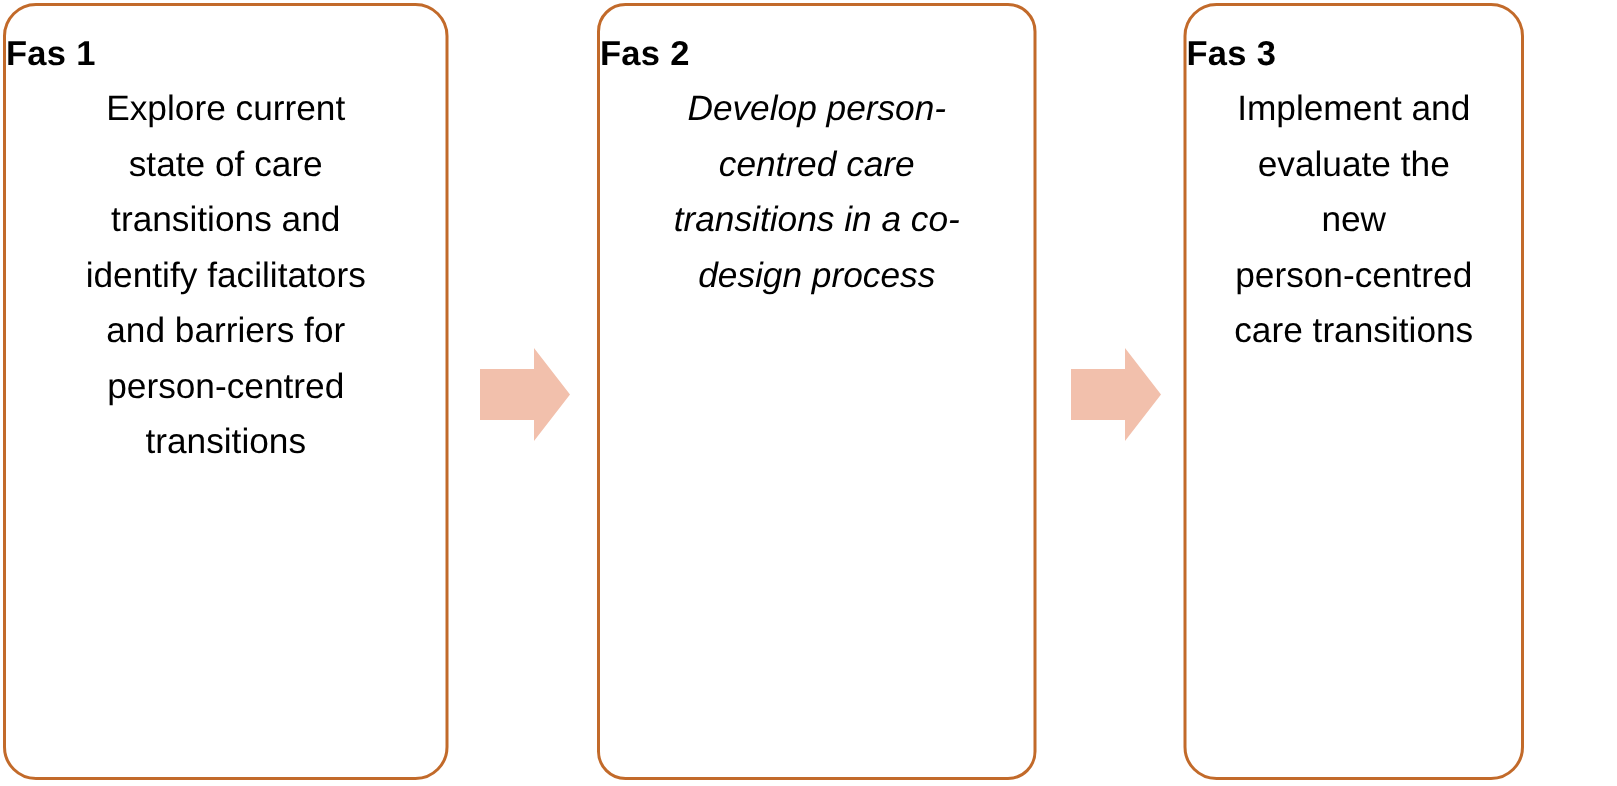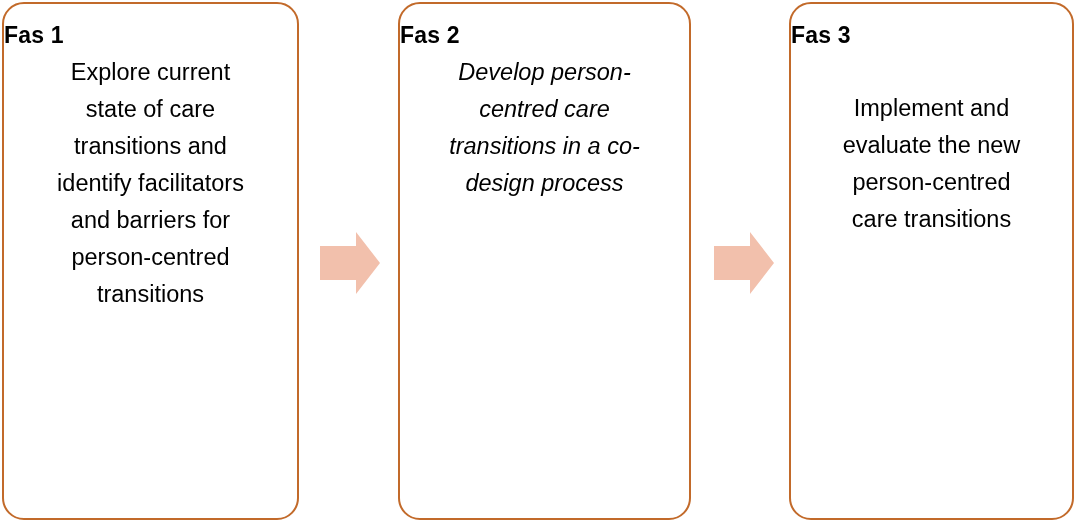--- a/index.html
+++ b/index.html
@@ -23,22 +23,22 @@
     height: 518px;
     box-sizing: border-box;
     background: #ffffff;
     border: 2px solid #C26A2A;
     border-radius: 22px;
     display: flex;
     flex-direction: column;
     align-items: flex-start;
   }
   #box-1 { left: 2px;   width: 297px; }
-  #box-2 { left: 398px; width: 293px; }
-  #box-3 { left: 789px; width: 285px; gap: 36px; }
+  #box-2 { left: 398px; width: 293px; border-radius: 19px; }
+  #box-3 { left: 789px; width: 227px; }
 
   .phase-title {
     margin-top: 16px;
     font-size: 23px;
     font-weight: bold;
     color: #000000;
     line-height: 30px;
     text-align: center;
     letter-spacing: 0.2px;
   }

